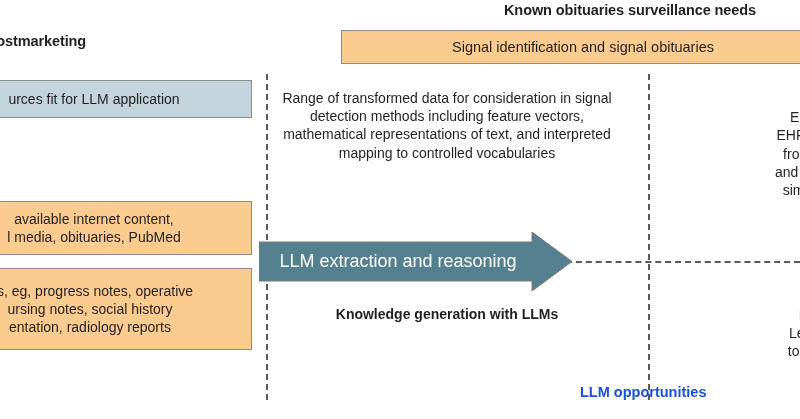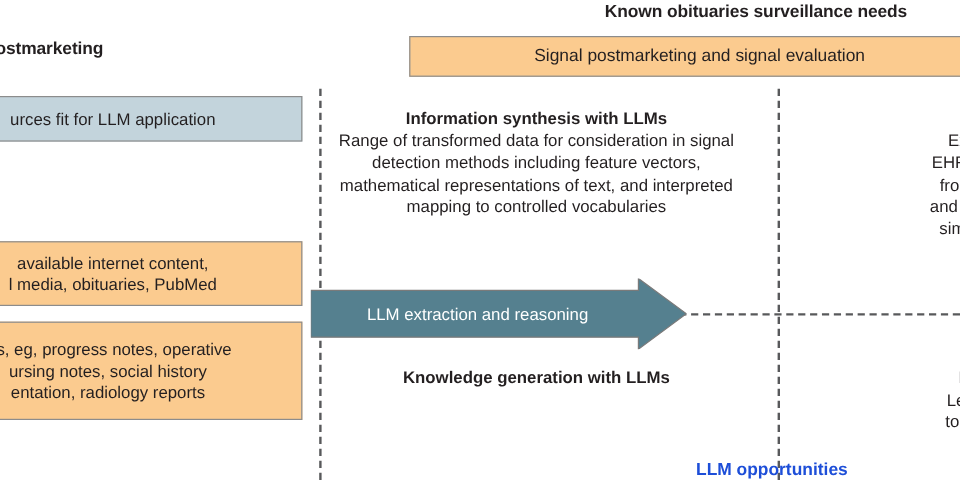--- a/index.html
+++ b/index.html
@@ -99,21 +99,21 @@
   .arrow-wrap{
     position:absolute;
     left:259px;top:232px;
     width:313px;height:59px;
   }
   .arrow-wrap svg{display:block;}
   .arrow-label{
     position:absolute;
     left:0;top:0;width:278px;height:59px;
     display:flex;align-items:center;justify-content:center;
-    color:#ffffff;font-size:14px;
+    color:#ffffff;font-size:18px;
     white-space:nowrap;
     pointer-events:none;
   }
 
   
   #caption{
     position:absolute;
     left:580px;top:384px;
     font-weight:bold;font-size:14.5px;
     white-space:nowrap;color:#1d4ed8;
@@ -122,41 +122,40 @@
 </head>
 <body>
 
 <div class="fig">
 
   <div class="hdr" id="hdr-left">r postmarketing</div>
 
   <div class="hdr" id="hdr-right">Known obituaries surveillance needs</div>
 
   <div class="banner">
-    <span>Signal postmarketing and signal evaluation</span>
+    <span>Signal identification and signal obituaries</span>
   </div>
 
   <div class="lbox blue" id="box-llm-fit">
     <span class="txt">urces fit for LLM application</span>
   </div>
 
   <div class="lbox orange" id="box-internet">
     <span class="txt">available internet content,<br>l media, obituaries, PubMed</span>
   </div>
 
   <div class="lbox orange" id="box-ehr">
     <span class="txt">Rs, eg, progress notes, operative<br>ursing notes, social history<br>entation, radiology reports</span>
   </div>
 
   <div class="vdash" id="vdash-left"></div>
   <div class="vdash" id="vdash-right"></div>
   <div class="hdash" id="hdash-mid"></div>
 
   <div class="quad" id="quad-tl">
-    <span class="title">Information synthesis with LLMs</span>
     <span class="body">Range of transformed data for consideration in signal detection methods including feature vectors, mathematical representations of text, and interpreted mapping to controlled vocabularies</span>
   </div>
 
   <div class="quad" id="quad-bl">
     <span class="title">Knowledge generation with LLMs</span>
   </div>
 
   <div class="quad" id="quad-tr">
     <span class="title">Conce</span>
     <span class="body">Extraction of<br>EHRs by leverag<br>from the pretra<br>and mapping to n<br>similarity and c</span>

